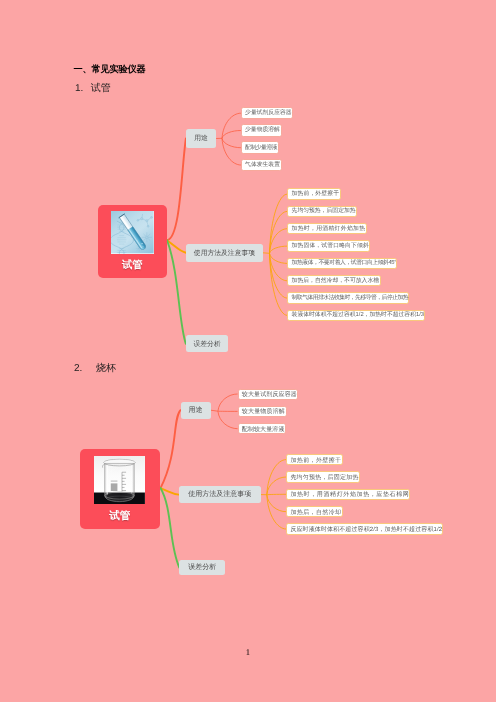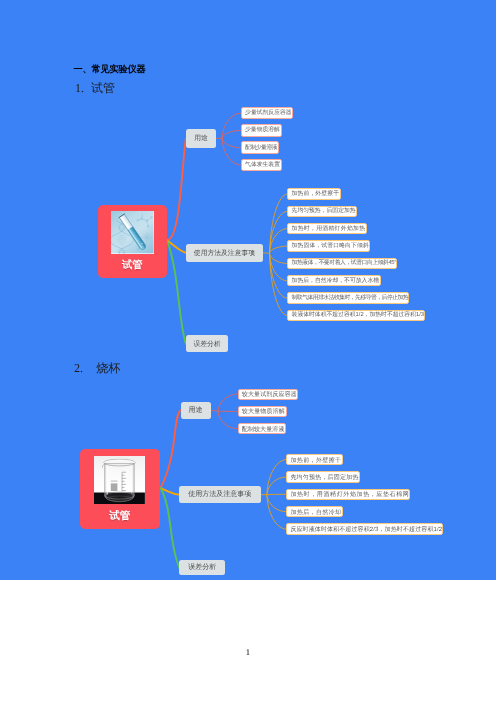--- a/index.html
+++ b/index.html
@@ -1,23 +1,23 @@
 <!DOCTYPE html>
 <html><head>
 <meta charset="utf-8">
 <title>常见实验仪器</title>
 <style>
 html,body{margin:0;padding:0;}
 body{width:496px;height:702px;background:#ffffff;overflow:hidden;
      font-family:"Liberation Serif",serif;-webkit-font-smoothing:antialiased;text-rendering:geometricPrecision;}
-.page{position:relative;width:496px;height:580px;background:#3b82f6;}
+.page{position:relative;width:496px;height:702px;background:#fca5a5;}
 
 .doc-heading{position:absolute;left:73.6px;top:63.5px;font-family:"Liberation Serif",serif;
    font-weight:bold;font-size:9.2px;line-height:11px;color:#000;letter-spacing:-0.2px;}
-.sec{position:absolute;font-family:Liberation Serif, serif;font-size:12px;line-height:11px;color:#1c1c1c;}
+.sec{position:absolute;font-family:Liberation Sans, sans-serif;font-size:10px;line-height:11px;color:#1c1c1c;}
 .sec .num{display:inline-block;width:13px;}
 .page-number{position:absolute;left:0;width:496px;top:646.5px;text-align:center;
    font-family:"Liberation Serif",serif;font-size:8.6px;color:#000;line-height:10px;}
 
 .map{position:absolute;}
 .wires{position:absolute;left:0;top:0;overflow:visible;pointer-events:none;}
 
 .center-node{position:absolute;border-radius:5px;}
 .center-img{position:absolute;overflow:hidden;background:#fff;}
 .center-label{position:absolute;left:0;width:100%;text-align:center;color:#fff;line-height:1;

